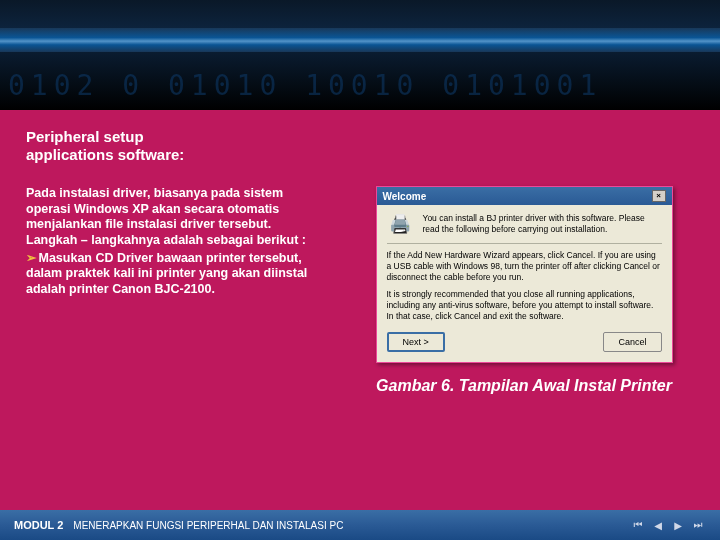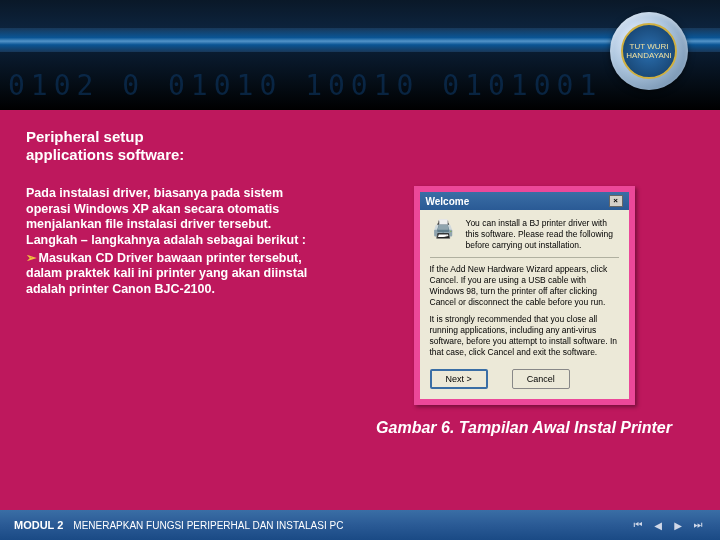--- a/index.html
+++ b/index.html
@@ -100,23 +100,23 @@
     color: #f0c040;
     margin-right: 2px;
   }
   .figure-col {
     flex: 1;
     display: flex;
     flex-direction: column;
     align-items: center;
   }
   .dialog {
-    width: 221px;
+    width: 297px;
     background: #ece9d8;
-    border: 6px solid #ec4899;
+    border: 1px solid #ec4899;
     box-shadow: 2px 2px 4px rgba(0,0,0,0.4);
     font-family: Tahoma, Arial, sans-serif;
     color: #000;
   }
   .dialog-title {
     background: linear-gradient(180deg, #3a6ea5 0%, #2a5a95 100%);
     color: #fff;
     font-size: 10px;
     font-weight: bold;
     padding: 3px 6px;
@@ -151,22 +151,22 @@
     width: 28px;
     height: 24px;
     flex-shrink: 0;
     display: flex;
     align-items: center;
     justify-content: center;
     font-size: 18px;
   }
   .dialog-btns {
     display: flex;
-    justify-content: flex-start;
-    gap: 24px;
+    justify-content: space-between;
+    gap: 16px;
     margin-top: 10px;
   }
   .dialog-btns button {
     font-size: 9px;
     padding: 3px 14px;
     background: #ece9d8;
     border: 1px solid #888;
     border-radius: 2px;
     cursor: pointer;
   }
@@ -217,23 +217,20 @@
     color: #d0d8e8;
     cursor: pointer;
   }
 </style>
 </head>
 <body>
 
 <div class="header">
   <div class="bar"></div>
   <div class="digits">0102 0 01010 10010 0101001</div>
-  <div class="logo">
-    <div class="logo-inner">TUT WURI HANDAYANI</div>
-  </div>
 </div>
 
 <div class="content">
   <div class="title">
     <span>Peripheral setup</span><br>
     <span>applications software:</span>
   </div>
 
   <div class="body-row">
     <div class="body-text">

